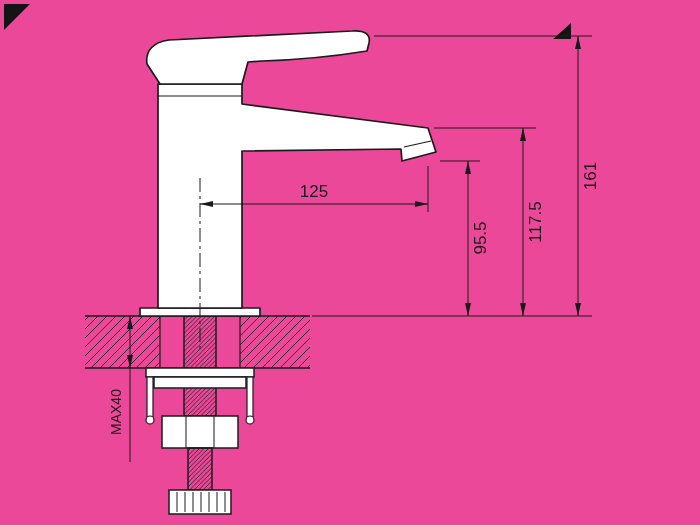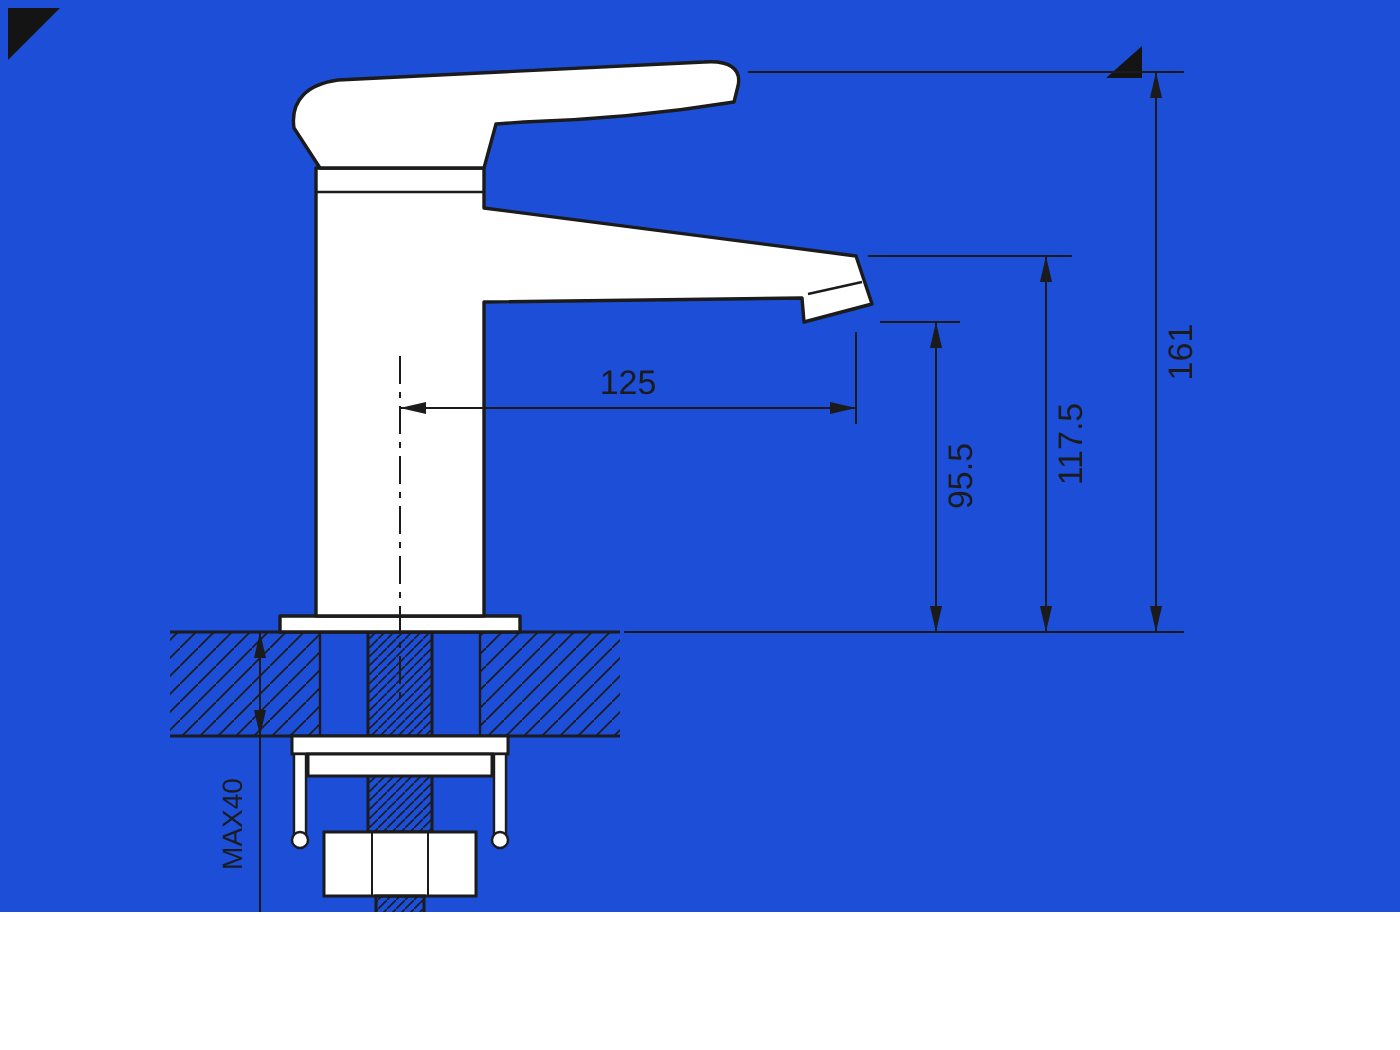--- a/index.html
+++ b/index.html
@@ -1,20 +1,20 @@
 <!DOCTYPE html>
 <html><head>
 <meta charset="utf-8">
 <style>
   html, body { margin: 0; padding: 0; background: #ffffff; }
   .page {
     position: relative;
     width: 700px;
-    height: 456px;
-    background: #1d4ed8;
+    height: 525px;
+    background: #ec4899;
     overflow: hidden;
     font-family: "Liberation Sans", sans-serif;
   }
   svg { position: absolute; top: 0; left: 0; }
   .dim {
     font-family: "Liberation Sans", sans-serif;
     font-size: 17px;
     fill: #1b1b1b;
     stroke: none;
   }

